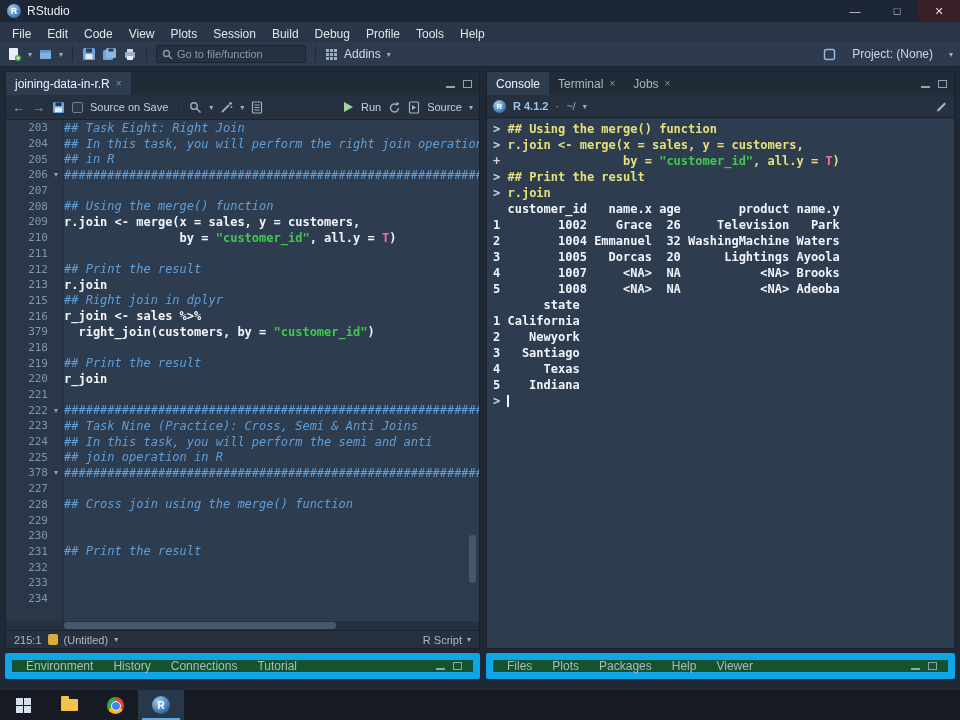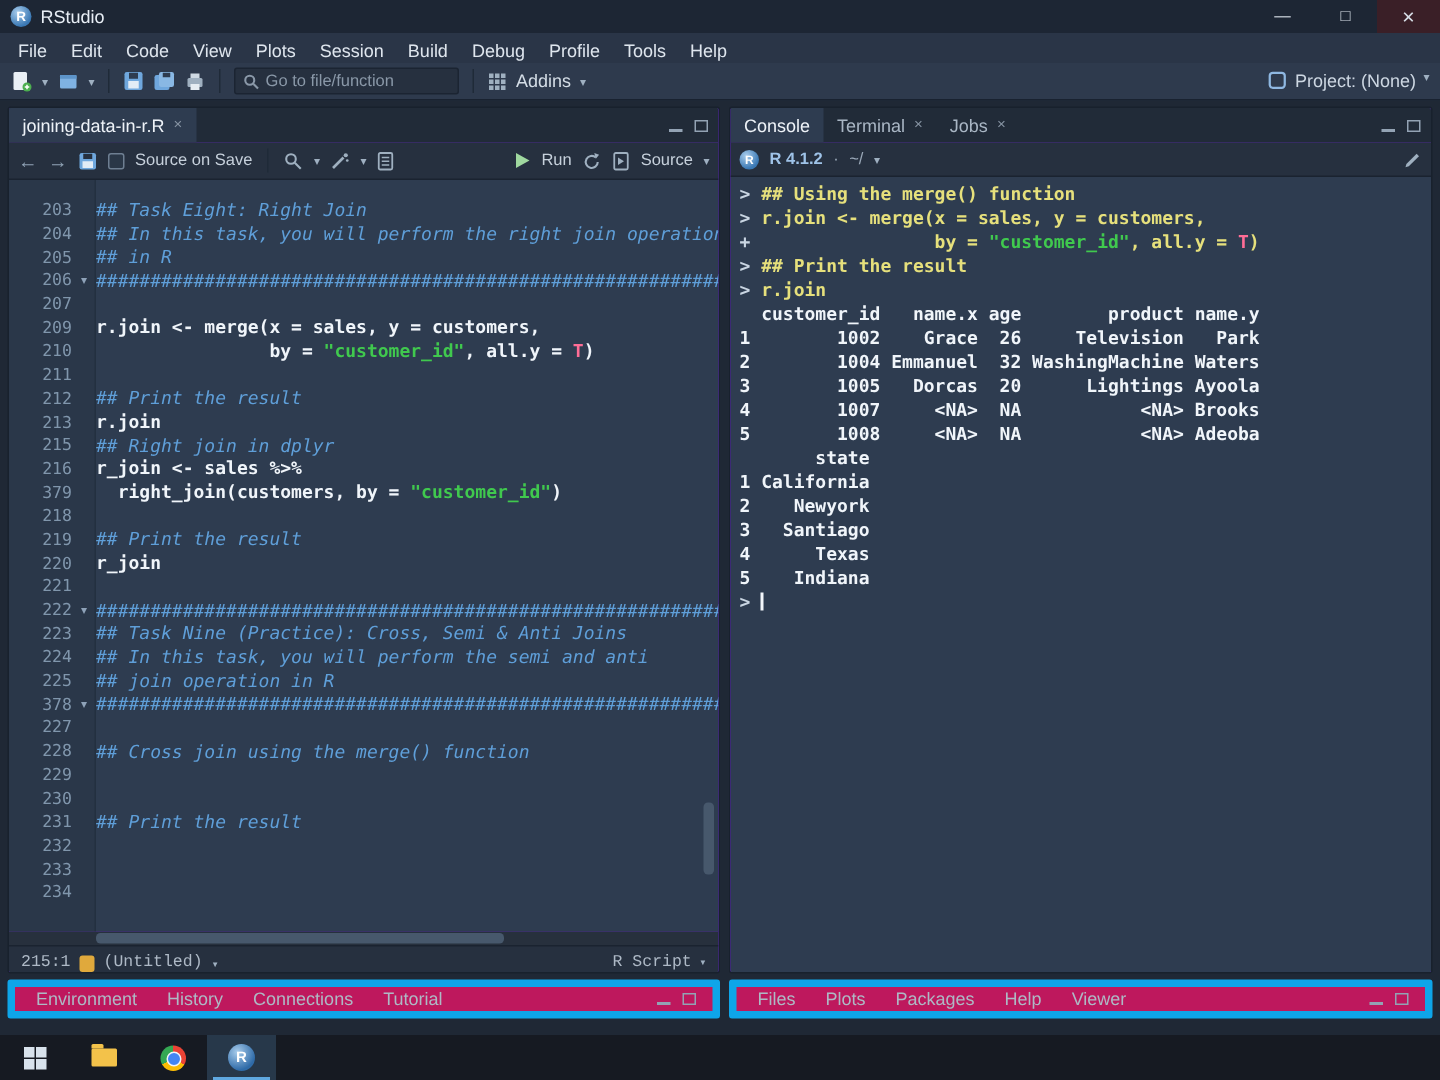--- a/index.html
+++ b/index.html
@@ -24,21 +24,21 @@
 
   
   .toolbar { height:25px; background:#2e3a4d; border-bottom:1px solid #192230;
              display:flex; align-items:center; padding:0 7px; gap:6px; color:#c9d4e0; }
   .tb-sep { width:1px; height:16px; background:#1f2a38; margin:0 3px; }
   .caret { font-size:8px; color:#9fb0c1; }
   .searchbox { width:150px; height:18px; background:#26303f; border:1px solid #1b2432;
                border-radius:2px; display:flex; align-items:center; gap:4px; padding:0 5px; }
   .searchbox span { color:#8a98a8; font-size:11px; }
   .tb-label { font-size:12px; color:#d4dde6; }
-  .project { margin-left:auto; display:flex; gap:5px; font-size:12px; color:#cdd7e2; }
+  .project { margin-left:auto; display:flex; align-items:center; gap:16px; font-size:12px; color:#cdd7e2; }
 
   
   .workspace { height:623px; background:#1f2835; padding:4px 5px 0 5px;
                display:flex; flex-direction:column; gap:4px; }
   .top-panes { display:flex; gap:6px; height:578px; }
   .pane { background:#6d28d9; border:1px solid #18212d; border-radius:2px;
           display:flex; flex-direction:column; overflow:hidden; }
   .source-pane { width:475px; }
   .console-pane { flex:1; }
 
@@ -55,33 +55,33 @@
   .con-toolbar { height:23px; }
   .nav-arrow { color:#8fa2b5; font-size:13px; line-height:1; }
   .chk { width:11px; height:11px; border:1px solid #6e7f92; background:#2a3747; border-radius:2px; }
   .sos-label, .run-label, .source-label { font-size:11px; color:#c6d0db; }
   .right-group { margin-left:auto; display:flex; align-items:center; gap:7px; }
 
   
   .editor { flex:1; position:relative; background:#2e3c50; overflow:hidden; }
   .gutter-bg { position:absolute; left:0; top:0; width:58px; height:100%;
                background:#2a3749; border-right:1px solid #233040; }
-  .code-lines { position:relative; padding-top:12px; }
+  .code-lines { position:relative; padding-top:0; }
   .cl { display:flex; height:15.7px; align-items:center; }
   .ln { width:42px; text-align:right; color:#8096ac; font-family:"DejaVu Sans Mono",monospace;
         font-size:11px; flex:none; }
   .fold { width:16px; text-align:center; color:#8ea2b8; font-size:8px; flex:none; }
   .ct { font-family:"DejaVu Sans Mono",monospace; font-size:12px; white-space:pre; }
   .vscroll { position:absolute; right:1px; top:0; width:9px; height:100%; }
   .vthumb { position:absolute; top:415px; width:7px; height:48px; background:#47586c; border-radius:3px; }
   .hscroll { height:9px; background:#27303d; position:relative; flex:none; }
   .hthumb { position:absolute; left:58px; top:1px; width:272px; height:7px; background:#47586c; border-radius:3px; }
 
   .statusbar { height:18px; background:#26303f; border-top:1px solid #1a2330; display:flex;
-               align-items:flex-end; gap:6px; padding:0 8px; font-size:11px; color:#aeb9c6; flex:none;font-family:Liberation Mono, monospace; }
+               align-items:center; gap:6px; padding:0 8px; font-size:11px; color:#aeb9c6; flex:none; }
   .doc-icon { width:10px; height:11px; background:#e0a93c; border-radius:2px; }
   .status-right { margin-left:auto; display:flex; gap:5px; align-items:center; }
 
   
   .rlogo-sm { width:13px; height:13px; border-radius:50%;
               background:radial-gradient(circle at 35% 30%, #a9cdec, #3a78b4 70%);
               color:#fff; font-size:8px; font-weight:bold; display:flex;
               align-items:center; justify-content:center; }
   .rver { font-size:11px; color:#9fc3e8; font-weight:bold; }
   .rdir { font-size:11px; color:#9aa8b8; }
@@ -93,21 +93,21 @@
   .tok-c { color:#5f9fd9; font-style:italic; }
   .tok-w { color:#f0f5fa; font-weight:bold; }
   .tok-s { color:#40c94e; font-weight:bold; }
   .tok-k { color:#ff6d96; font-weight:bold; }
   .tok-p { color:#c9d5e2; font-weight:bold; }
   .tok-i { color:#e6e07c; font-weight:bold; }
   .tok-o { color:#f0f5fa; font-weight:bold; }
 
   
   .strips { display:flex; gap:6px; height:26px; }
-  .strip { background:#be185d; border:5px solid #0ea5e9; border-radius:2px;
+  .strip { background:#14532d; border:7px solid #0ea5e9; border-radius:2px;
            display:flex; align-items:center; padding:0 4px; }
   .strip-left { width:475px; } .strip-right { flex:1; }
   .strip-tab { font-size:12px; color:#aeb9c5; padding:4px 10px; }
 
   
   .taskbar { height:30px; background:#161a22; display:flex; align-items:stretch; }
   .tb-btn { width:46px; display:flex; align-items:center; justify-content:center; position:relative; }
   .tb-btn.active { background:#27384a; }
   .tb-btn.active::after { content:""; position:absolute; bottom:0; left:4px; right:4px;
                           height:2px; background:#5fa8e0; }
@@ -298,20 +298,25 @@
               <span class="ln">206</span>
               <span class="fold">▾</span>
               <span class="ct"><span class="tok-c">######################################################################</span></span>
             </div>
             <div class="cl">
               <span class="ln">207</span>
               <span class="fold"></span>
               <span class="ct"></span>
             </div>
             <div class="cl">
+              <span class="ln">208</span>
+              <span class="fold"></span>
+              <span class="ct"><span class="tok-c">## Using the merge() function</span></span>
+            </div>
+            <div class="cl">
               <span class="ln">209</span>
               <span class="fold"></span>
               <span class="ct"><span class="tok-w">r.join &lt;- merge(x = sales, y = customers,</span></span>
             </div>
             <div class="cl">
               <span class="ln">210</span>
               <span class="fold"></span>
               <span class="ct"><span class="tok-w">                by = </span><span class="tok-s">"customer_id"</span><span class="tok-w">, all.y = </span><span class="tok-k">T</span><span class="tok-w">)</span></span>
             </div>
             <div class="cl">

